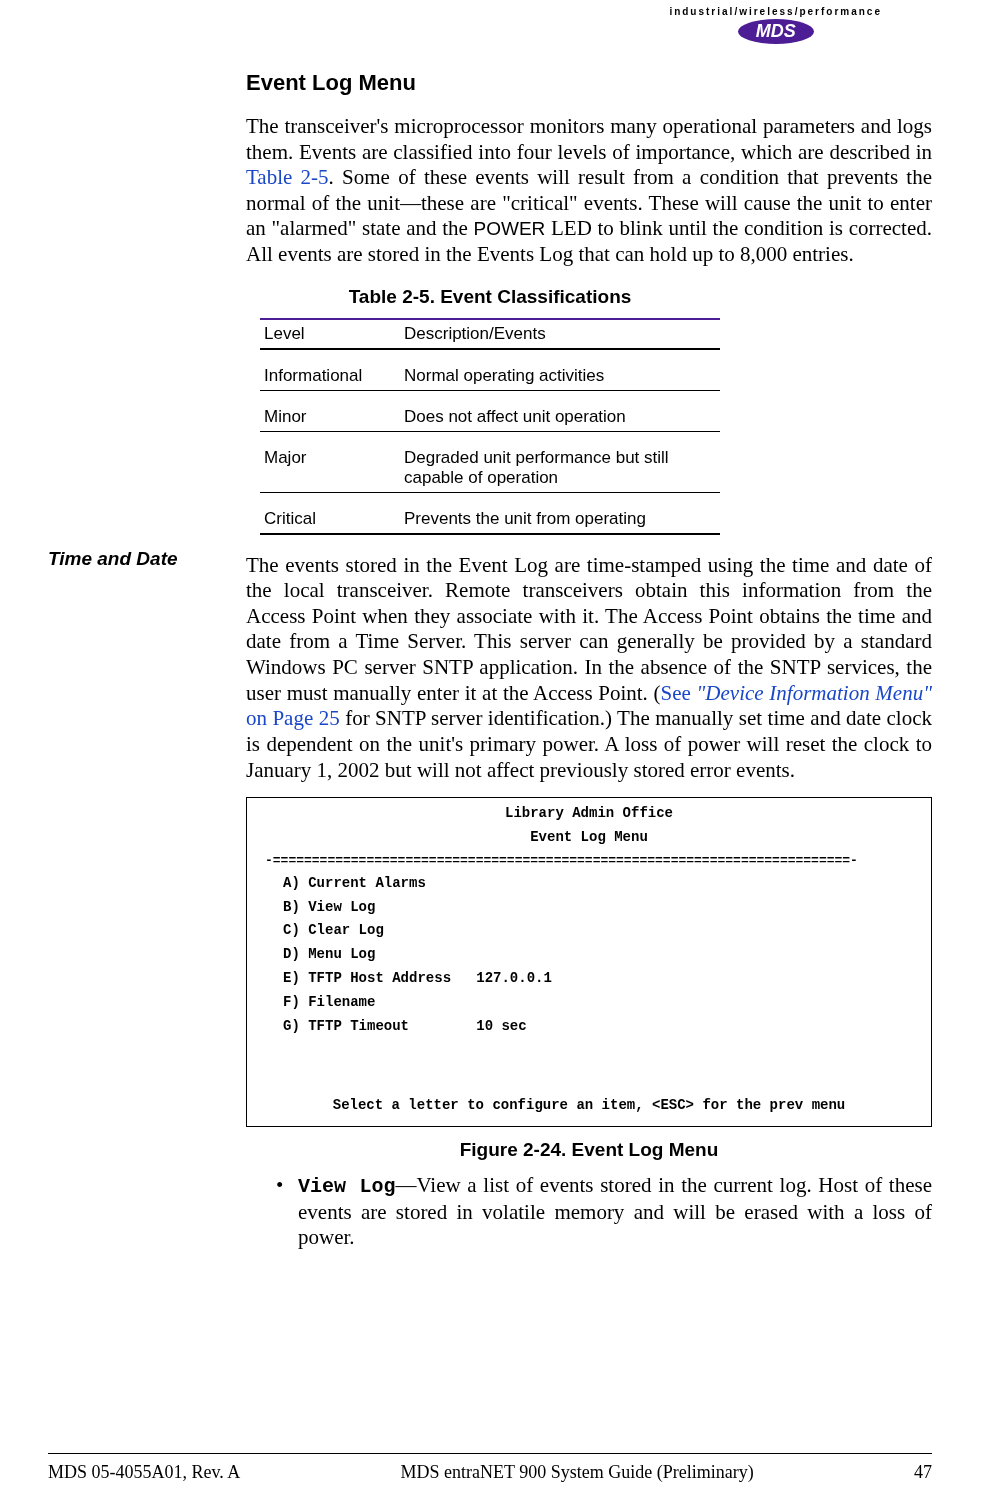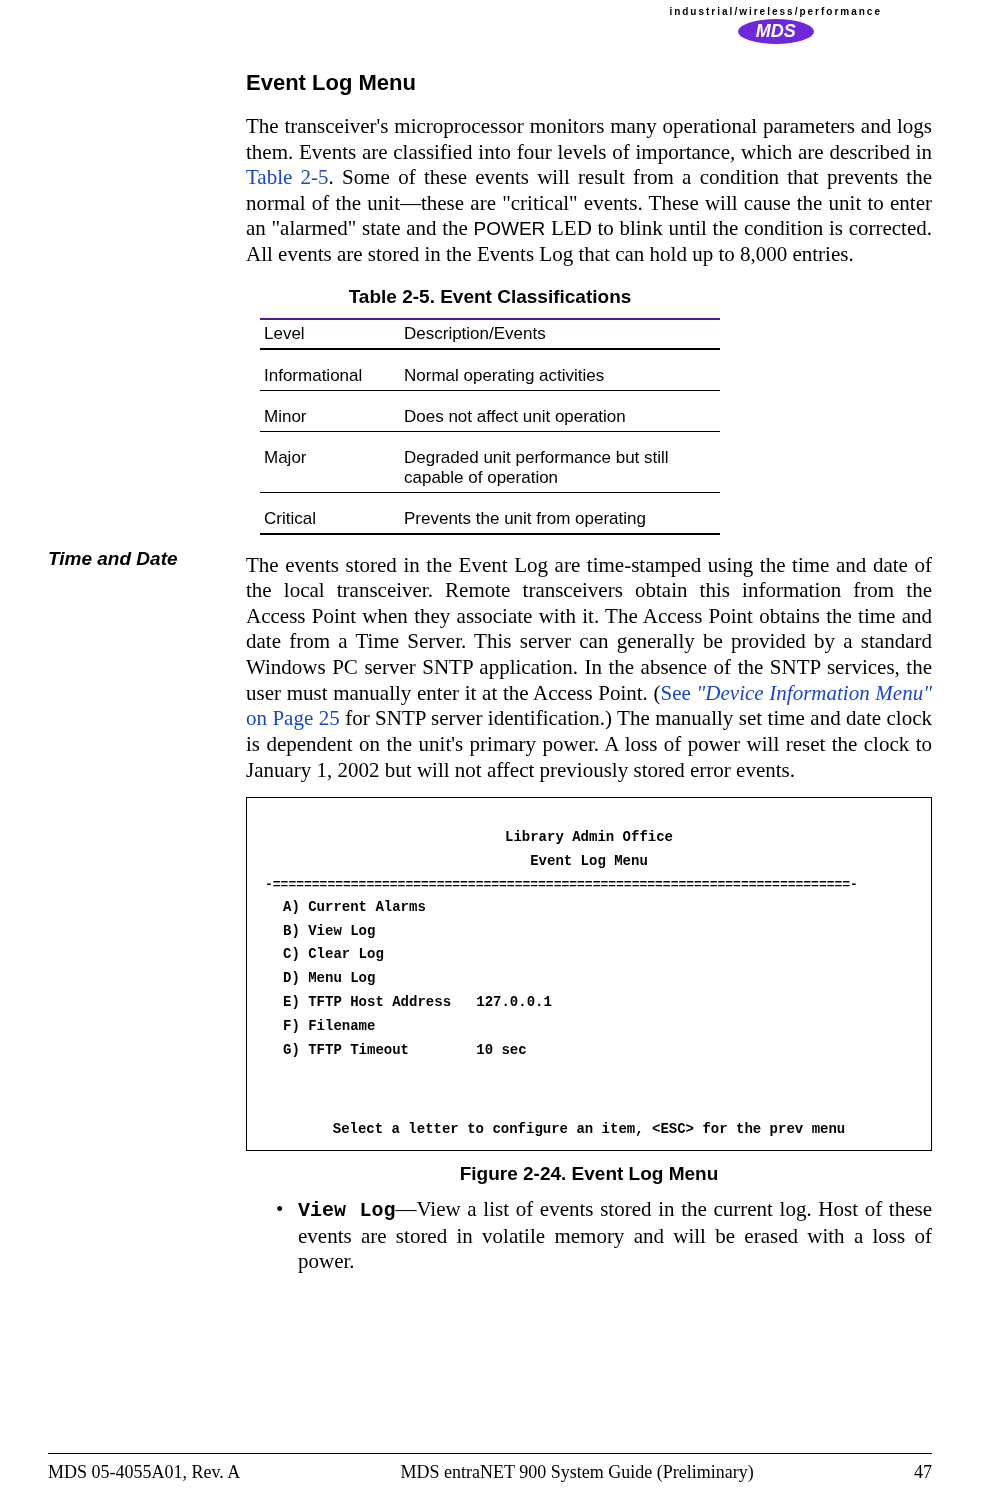--- a/index.html
+++ b/index.html
@@ -19,21 +19,21 @@
     text-align: center;
     font-family: Arial, sans-serif;
   }
   .logo-tag {
     font-size: 10px;
     letter-spacing: 2px;
     font-weight: bold;
   }
   .logo-oval {
     display: inline-block;
-    background: #6d28d9;
+    background: #4c1d95;
     color: #fff;
     font-weight: bold;
     font-style: italic;
     padding: 2px 18px;
     border-radius: 50%;
     font-size: 18px;
     margin-top: 2px;
   }
   .content {
     position: absolute;
@@ -90,21 +90,21 @@
   .margin-label {
     position: absolute;
     font-family: Arial, Helvetica, sans-serif;
     font-style: italic;
     font-weight: bold;
     font-size: 19px;
   }
   .terminal {
     margin-left: 198px;
     border: 1.5px solid #000;
-    padding: 28px 0 8px 0;
+    padding: 4px 0 8px 0;
     font-family: "Courier New", monospace;
     font-weight: bold;
     font-size: 14px;
     line-height: 1.7;
     margin-top: 10px;
     margin-bottom: 12px;
     width: 686px;
   }
   .terminal .center { text-align: center; }
   .terminal .row { padding-left: 36px; white-space: pre; }

